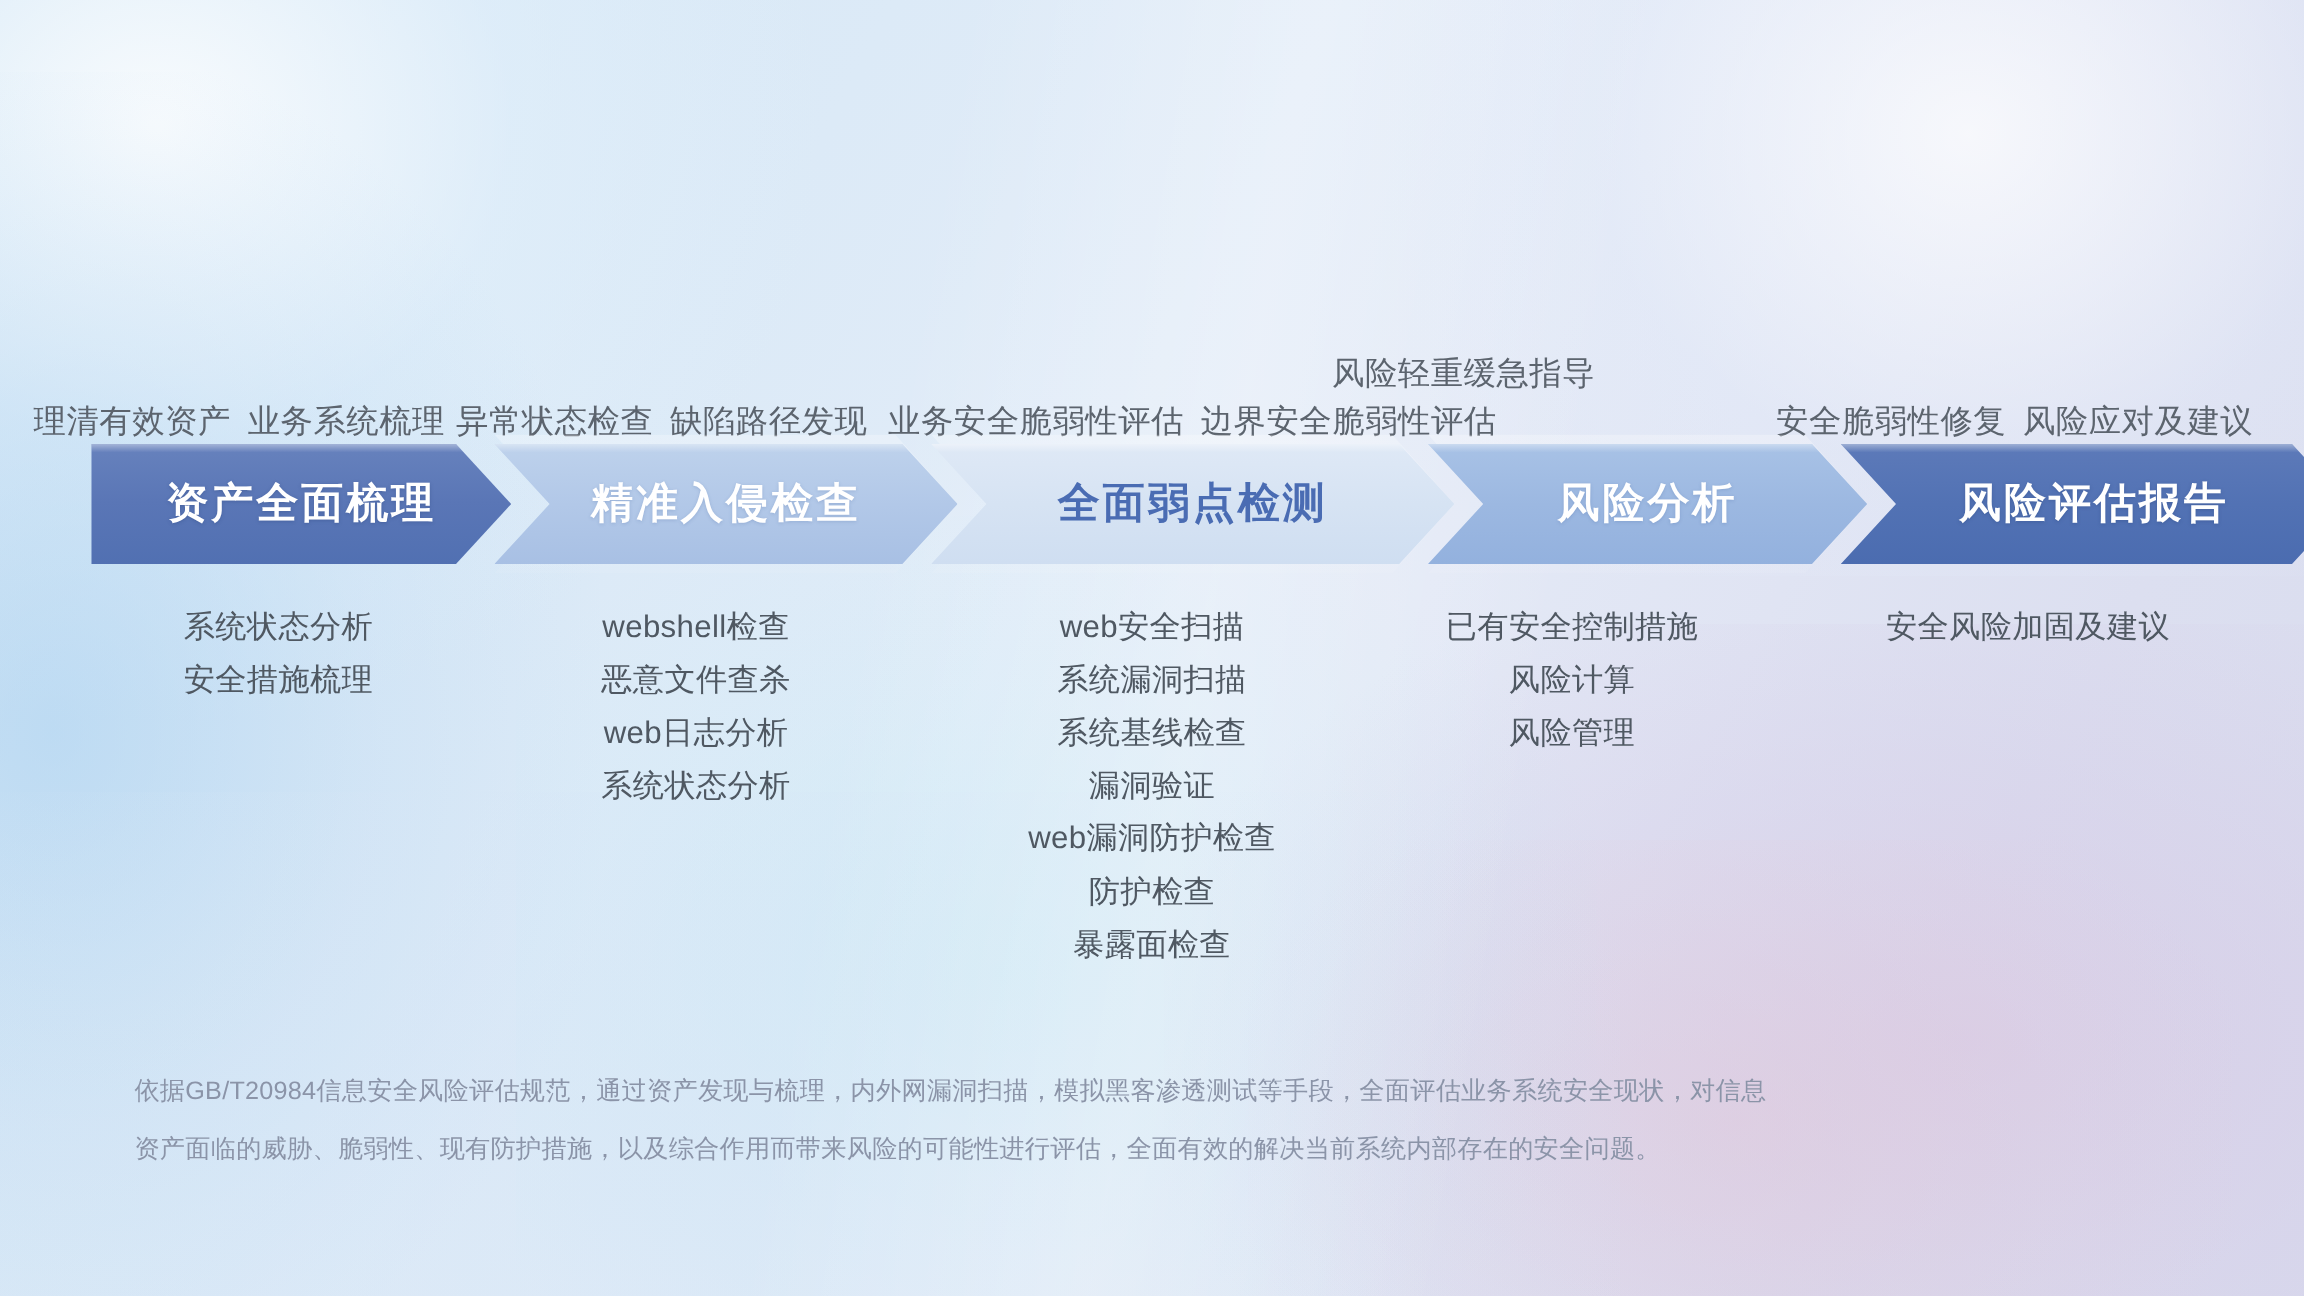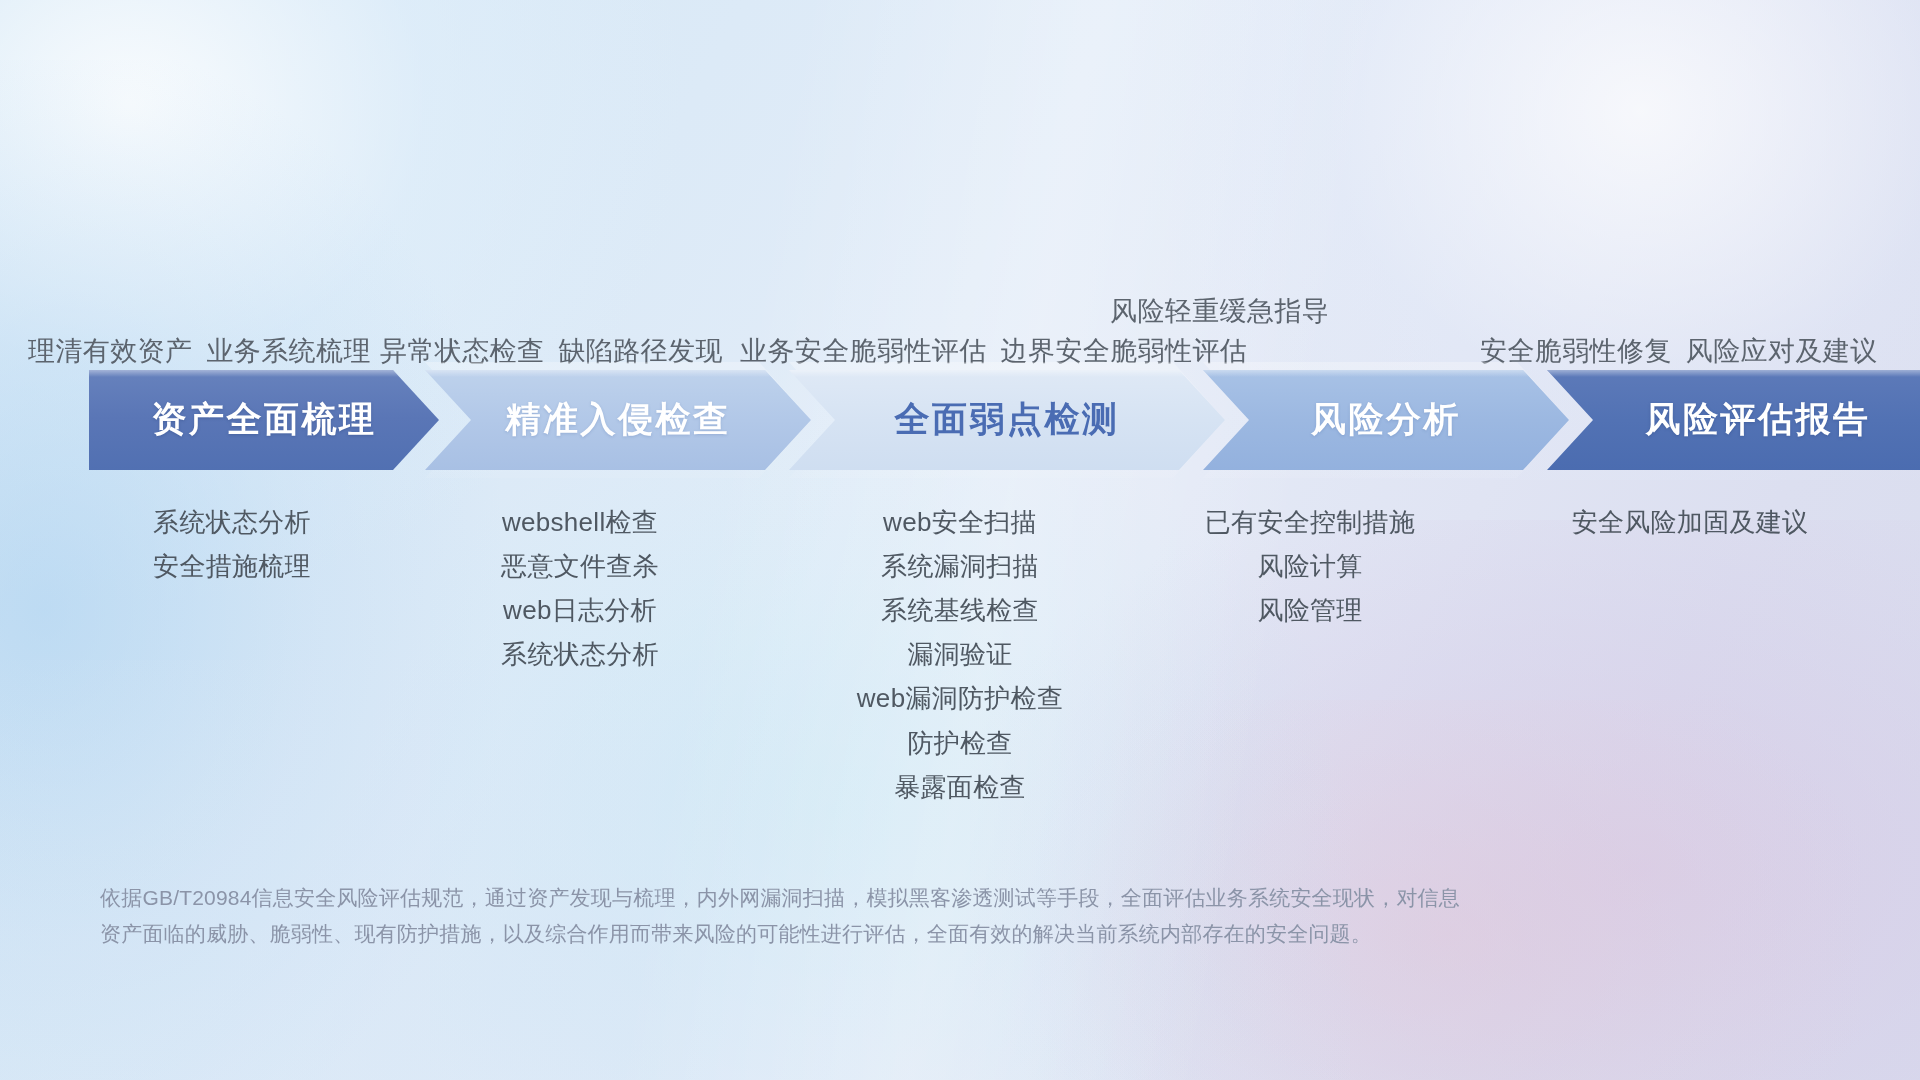--- a/index.html
+++ b/index.html
@@ -88,21 +88,21 @@
     font-size:26px;
     color:#4f5862;
     line-height:1.12;
     white-space:nowrap;
     letter-spacing:.3px;
   }
 
   
   #band{
     position:absolute;
-    left:89px; top:370px;
+    left:76px; top:370px;
     width:1760px; height:100px;
   }
   .chev{
     position:absolute; top:0; height:100%;
     display:flex; align-items:center; justify-content:center;
     clip-path:polygon(0 0, calc(100% - 46px) 0, 100% 50%, calc(100% - 46px) 100%, 0 100%);
   }
   .chev.notched{
     clip-path:polygon(0 0, calc(100% - 46px) 0, 100% 50%, calc(100% - 46px) 100%, 0 100%, 46px 50%);
     justify-content:center;
@@ -143,21 +143,21 @@
 
   
   #footer{
     position:absolute;
     left:100px; top:880px; width:1560px;
     font-size:21px;
     line-height:1.72;
     color:#8b94a8;
     letter-spacing:.2px;
   }
-  #footer p{ margin:0; }
+  #footer p{ margin:12px; }
 </style>
 </head>
 <body>
 
 <div id="bg-base"></div>
 <div id="bg-glow-tl"></div>
 <div id="bg-glow-left"></div>
 <div id="bg-glow-cyan"></div>
 <div id="bg-glow-violet"></div>
 <div id="bg-glow-pink"></div>

